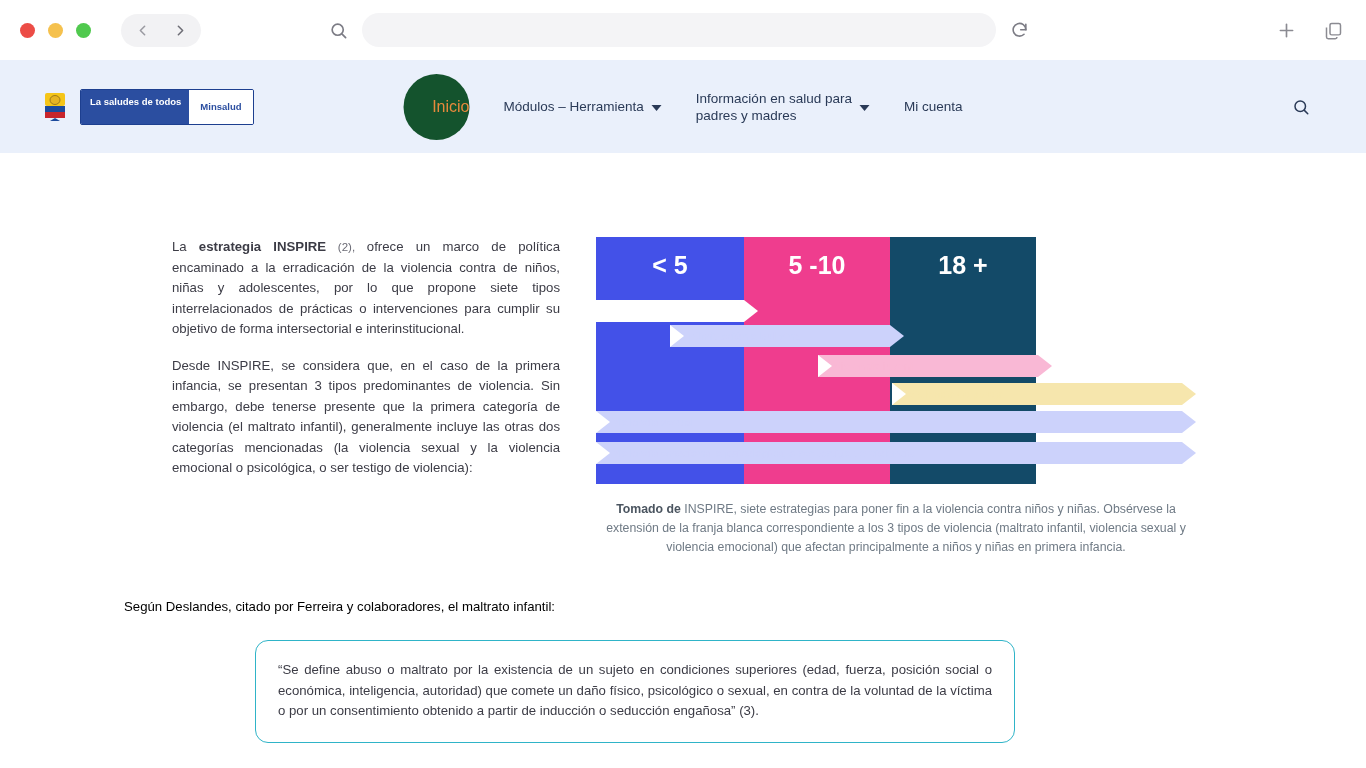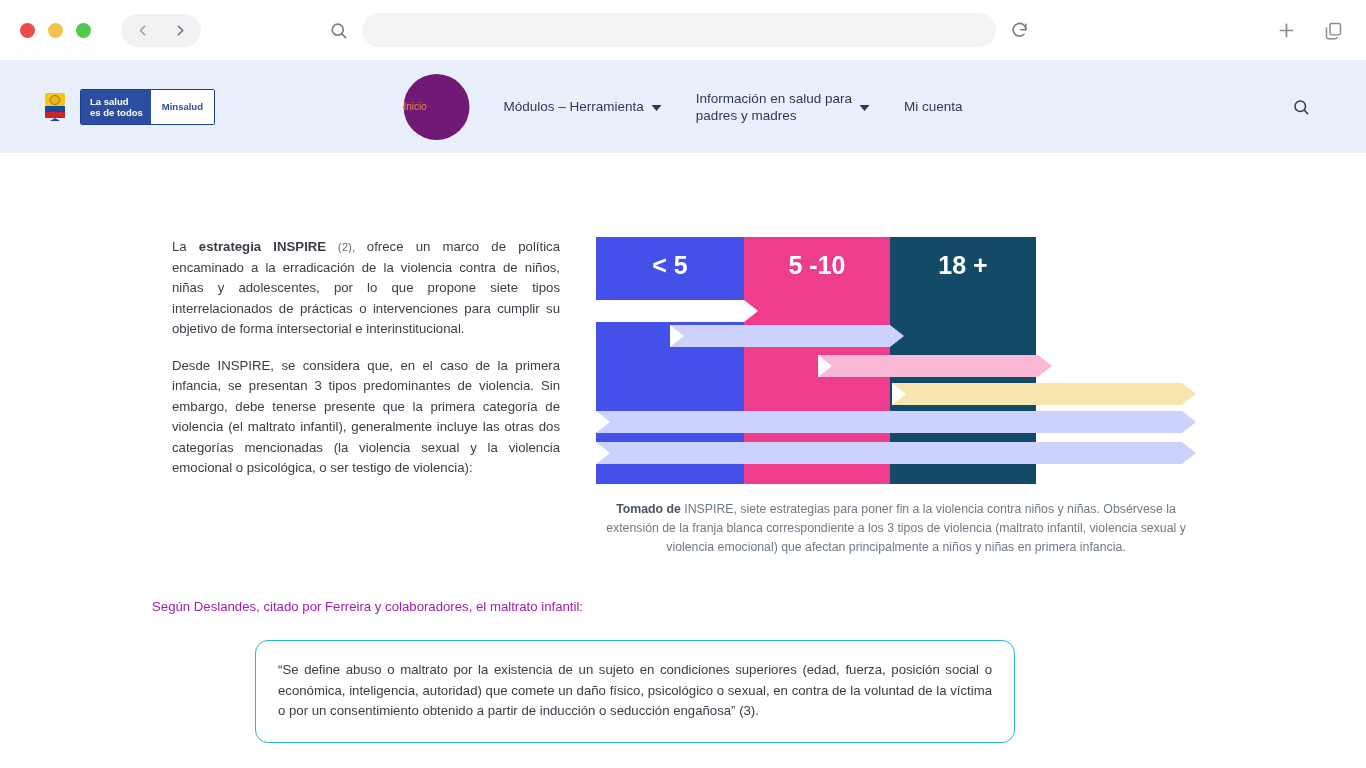--- a/index.html
+++ b/index.html
@@ -102,47 +102,47 @@
     border-radius: 2px;
     overflow: hidden;
   }
   .logo-left {
     background: #2b4ea0;
     color: #fff;
     font-size: 9.5px;
     font-weight: bold;
     line-height: 11px;
     padding: 6px 8px 6px 9px;
-    display: flex; flex-direction: column; justify-content: center;
+    display: flex; flex-direction: row; justify-content: center;
   }
   .logo-right {
     background: #ffffff;
     color: #2b4ea0;
     font-size: 9.5px;
     font-weight: bold;
     display: flex; align-items: center;
     padding: 15px 11px;
   }
 
   .main-nav {
     display: flex;
     align-items: center;
     gap: 34px;
     margin: 0 auto;
     position: absolute;
     left: 50%;
     transform: translateX(-50%);
   }
   .nav-pill {
-    background: #701a75;
+    background: #14532d;
     border-radius: 50%;
     width: 66px; height: 66px;
-    display: flex; align-items: center; justify-content: flex-start;
+    display: flex; align-items: center; justify-content: flex-end;
     color: #e8893c;
-    font-size: 10px;
+    font-size: 16px;
     cursor: pointer;
   }
   .nav-item {
     display: flex;
     align-items: center;
     gap: 8px;
     font-size: 13.5px;
     color: #2a3a57;
     cursor: pointer;
     line-height: 17px;
@@ -256,23 +256,23 @@
     margin-top: 16px;
     font-size: 12.3px;
     line-height: 19px;
     color: #6f7a85;
     text-align: center;
     width: 600px;
   }
   .caption b { color: #4b5560; }
 
   .lead-line {
-    margin: 42px 0 0 112px;
+    margin: 42px 0 0 84px;
     font-size: 13.2px;
-    color: #a21caf;
+    color: #000000;
   }
 
   .quote-box {
     margin: 26px 0 0 215px;
     width: 760px;
     border: 1.5px solid #2fb4c8;
     border-radius: 13px;
     padding: 19px 22px 20px 22px;
   }
   .quote-box p {

